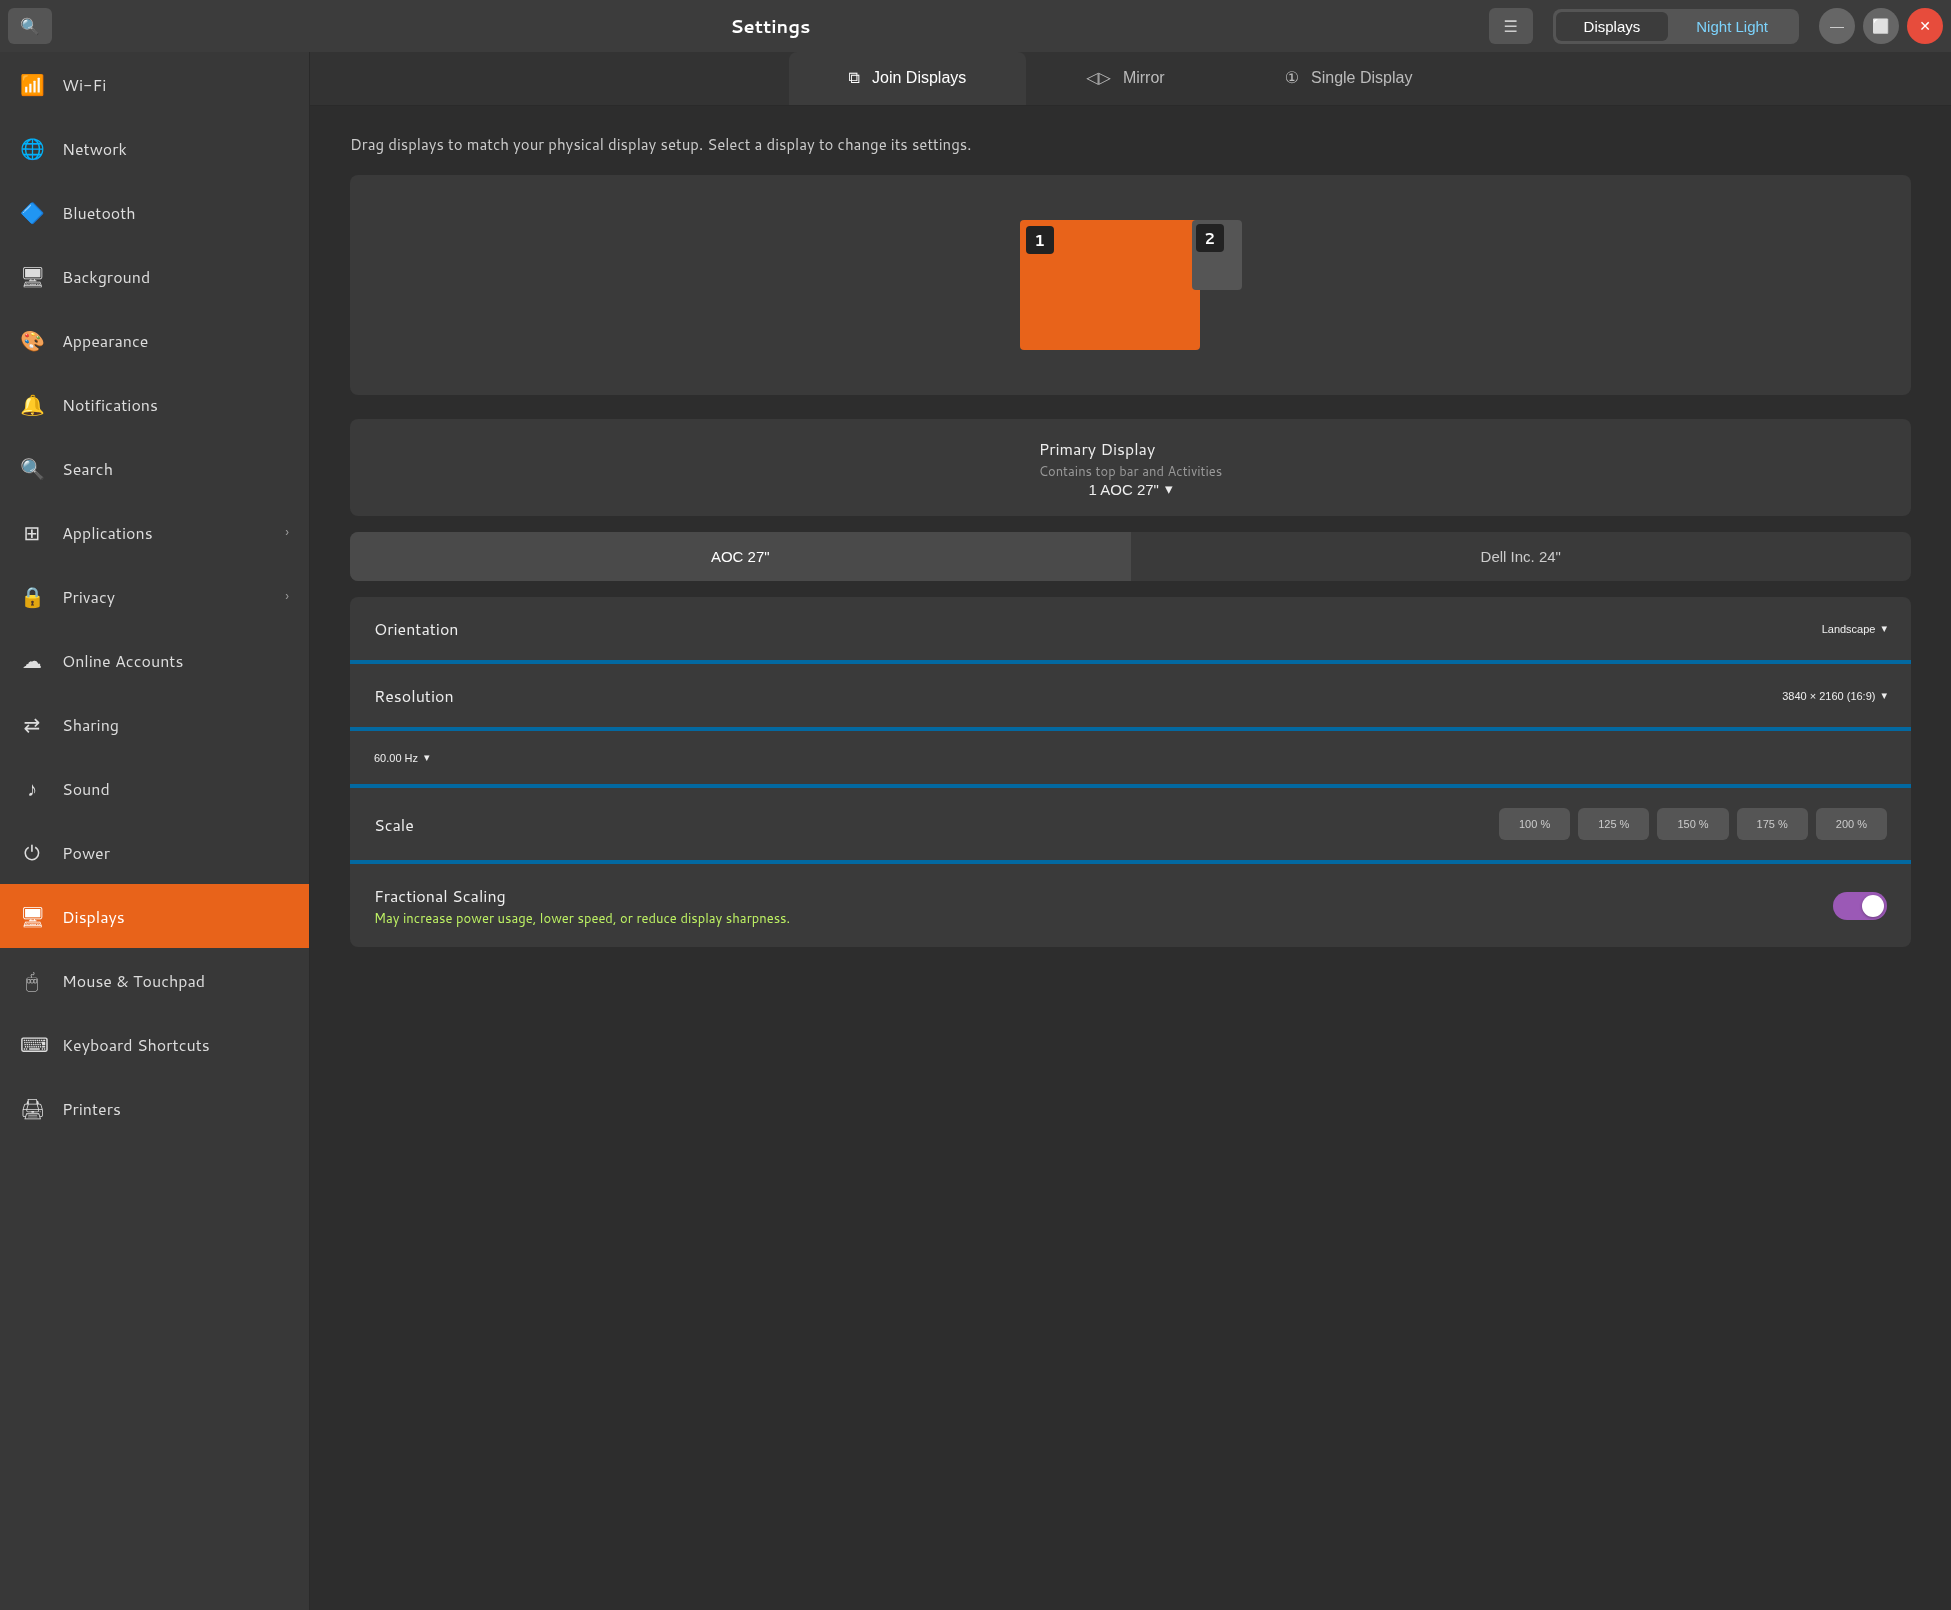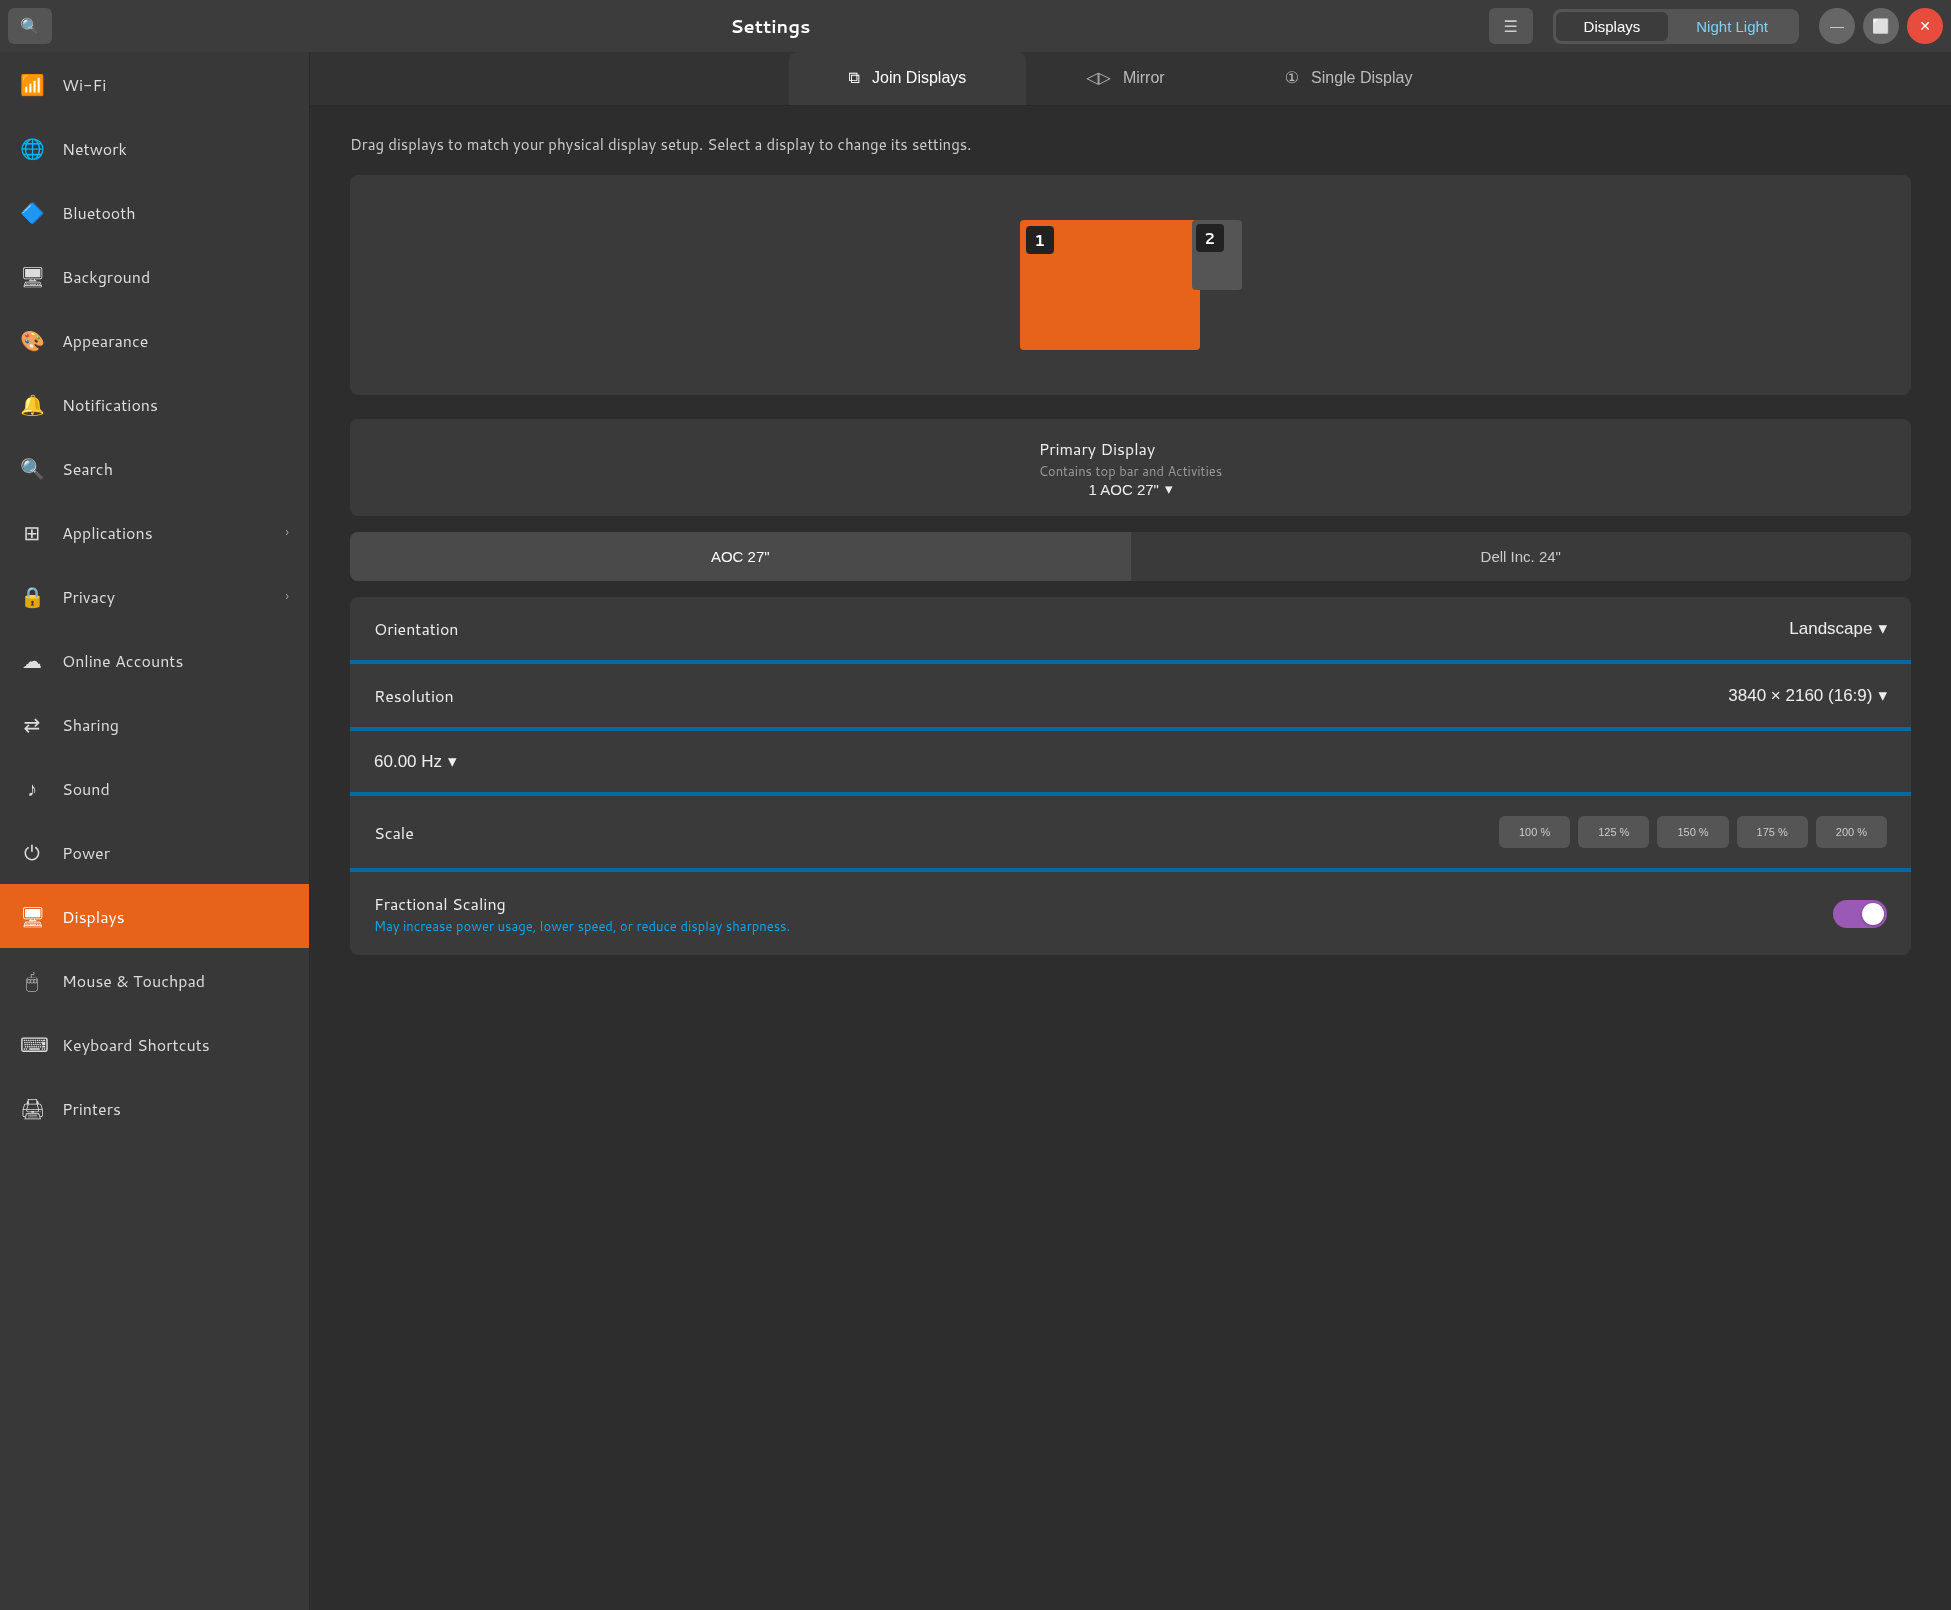--- a/index.html
+++ b/index.html
@@ -284,33 +284,33 @@
     .settings-field:last-child {
       border-bottom: none;
     }
     .settings-field-label {
       flex: 1;
       font-size: 16px;
       color: #eee;
     }
     .settings-field-sub {
       font-size: 13px;
-      color: #0ea5e9;
+      color: #bef264;
       margin-top: 2px;
     }
     .settings-field-control {
       display: flex;
       align-items: center;
       gap: 8px;
     }
     .dropdown-control {
       background: transparent;
       border: none;
       color: #eee;
-      font-size: 17px;
+      font-size: 11px;
       cursor: pointer;
       display: flex;
       align-items: center;
       gap: 6px;
     }
 
     
     .scale-buttons {
       display: flex;
       gap: 8px;

